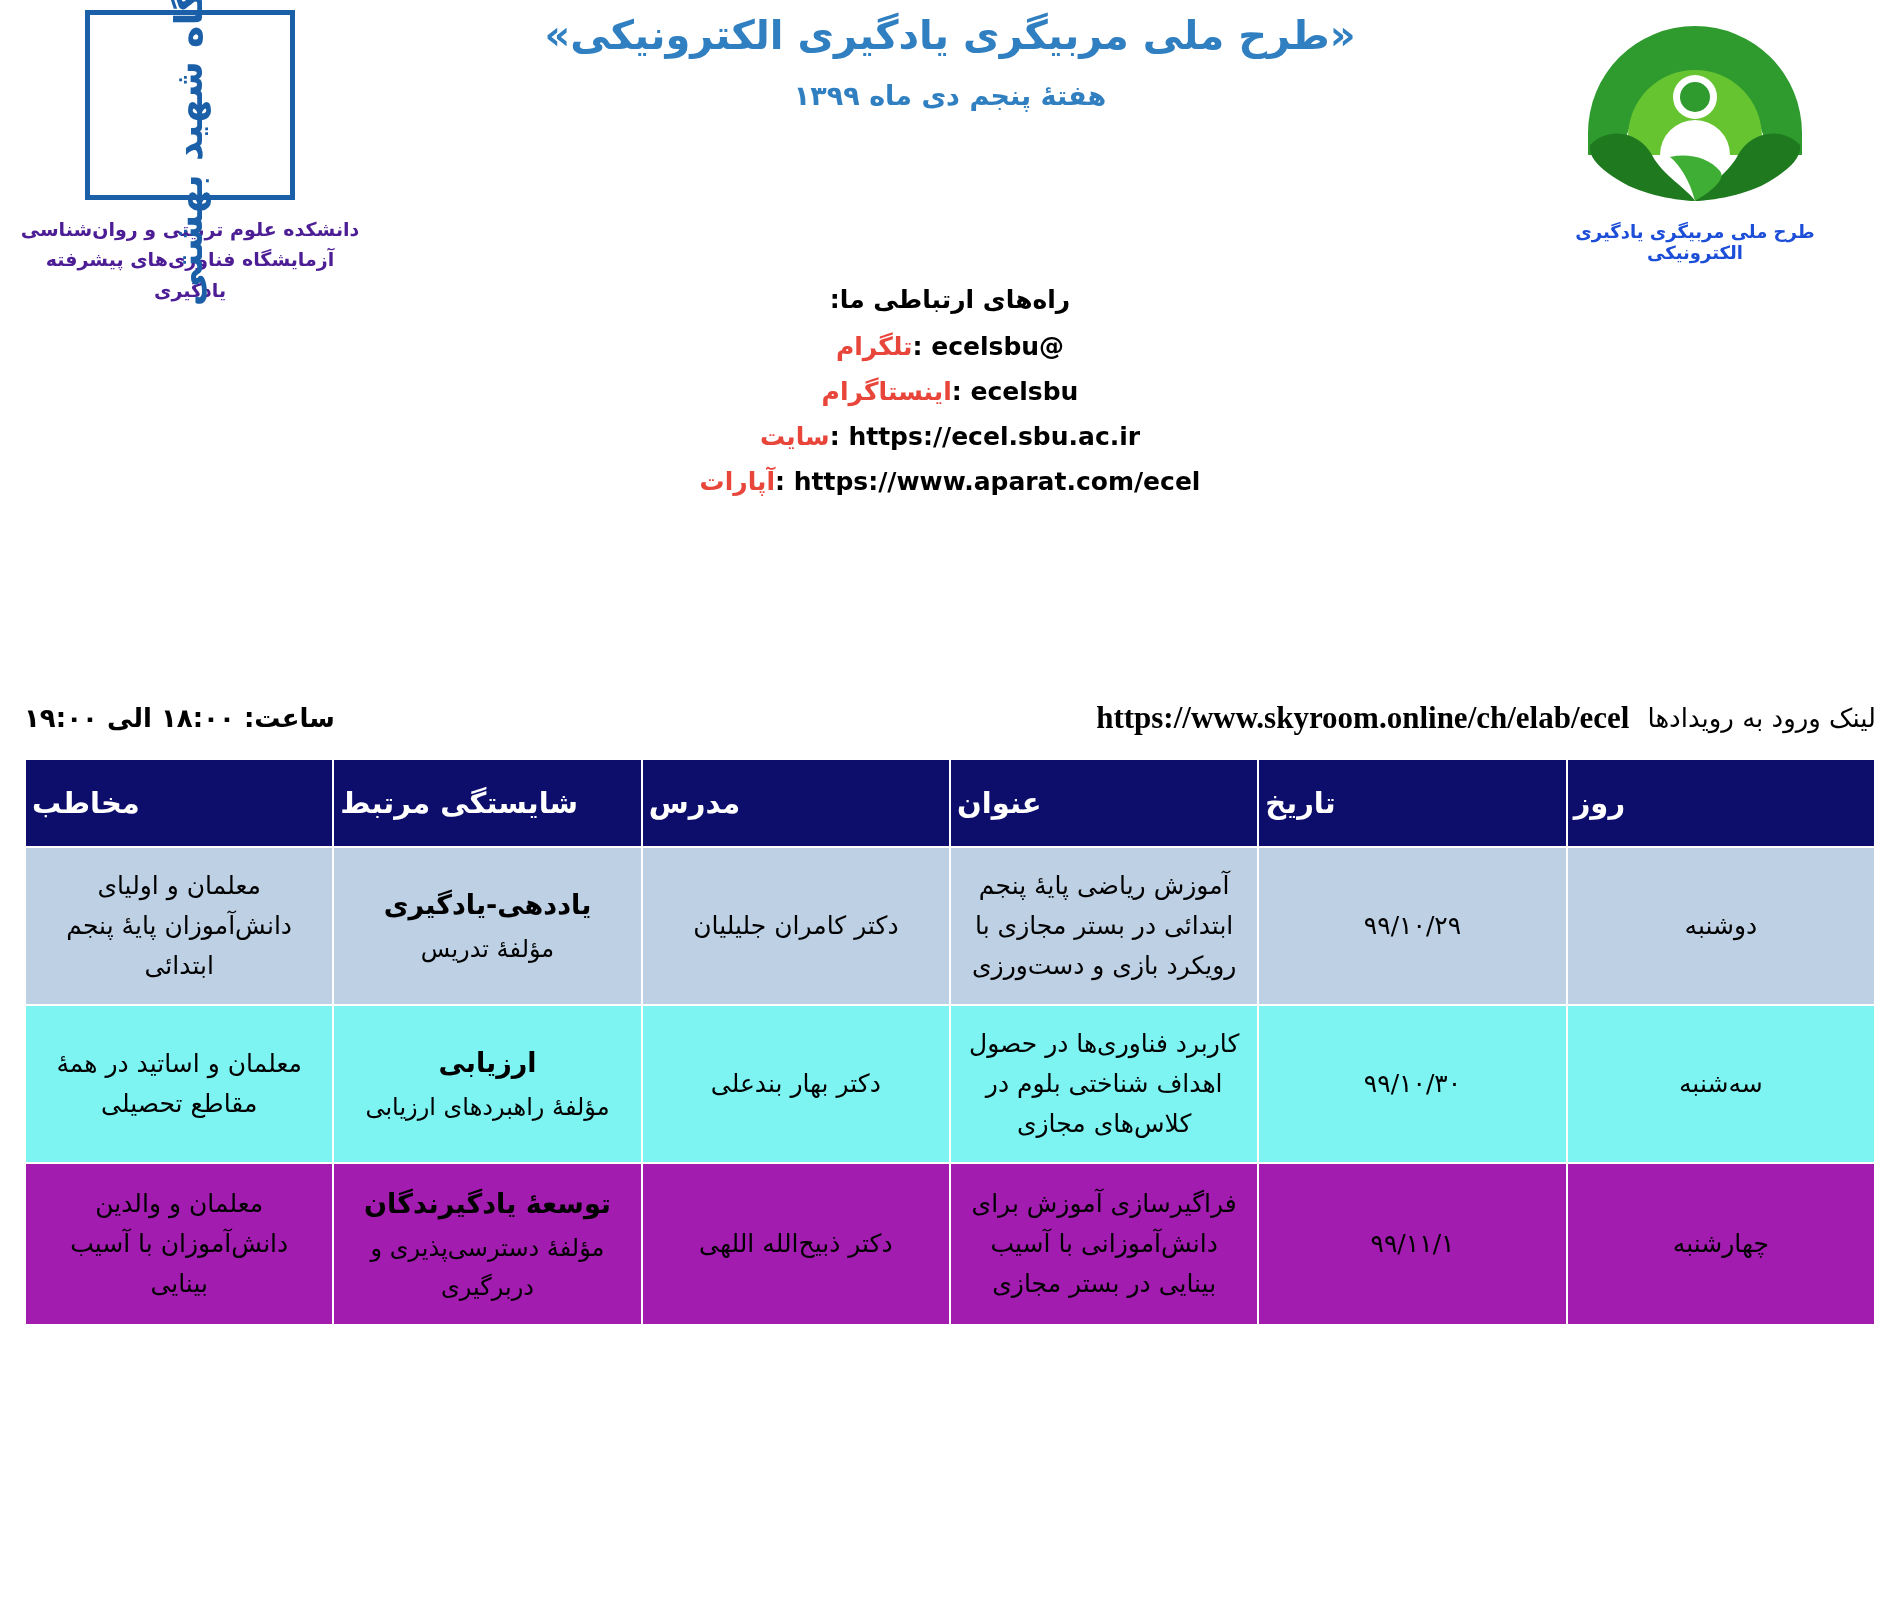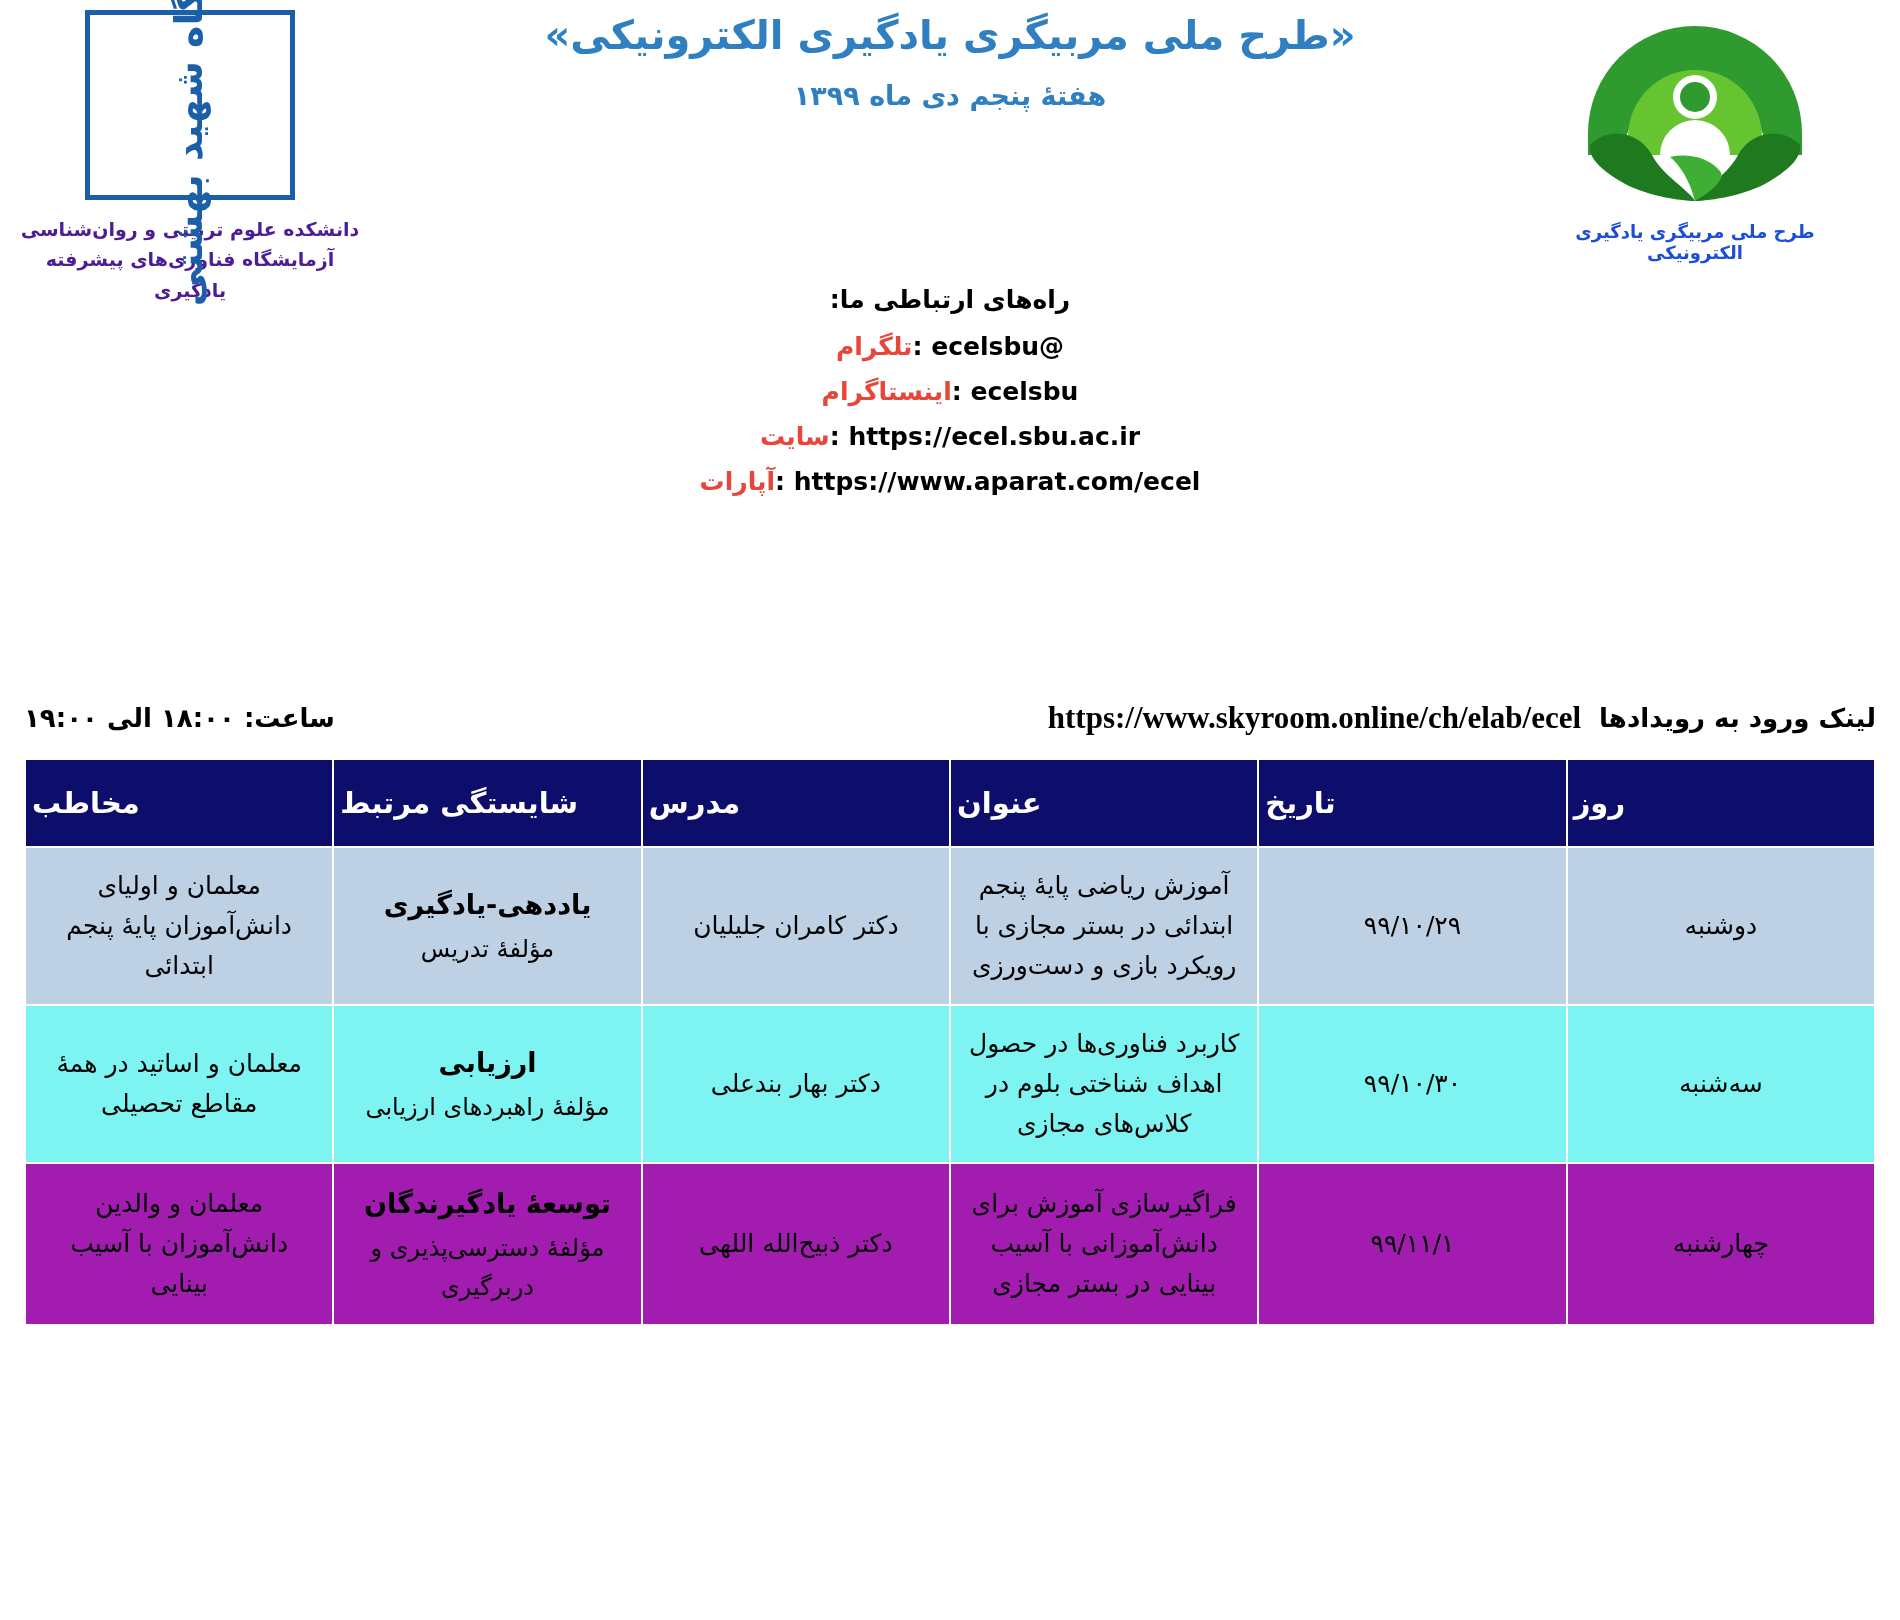--- a/index.html
+++ b/index.html
@@ -133,21 +133,21 @@
     height: 56px;
     padding: 0 24px;
     box-sizing: border-box;
     display: flex;
     align-items: center;
     justify-content: space-between;
     direction: rtl;
   }
   .linkbar .lb-label {
     font-size: 26px;
-    font-weight: bold;
+    font-weight: normal;
     white-space: nowrap;
   }
   .linkbar .lb-url {
     font-family: "Liberation Serif", "DejaVu Serif", serif;
     font-size: 31px;
     font-weight: bold;
     direction: ltr;
     margin-right: 18px;
   }
   .linkbar .lb-time {

